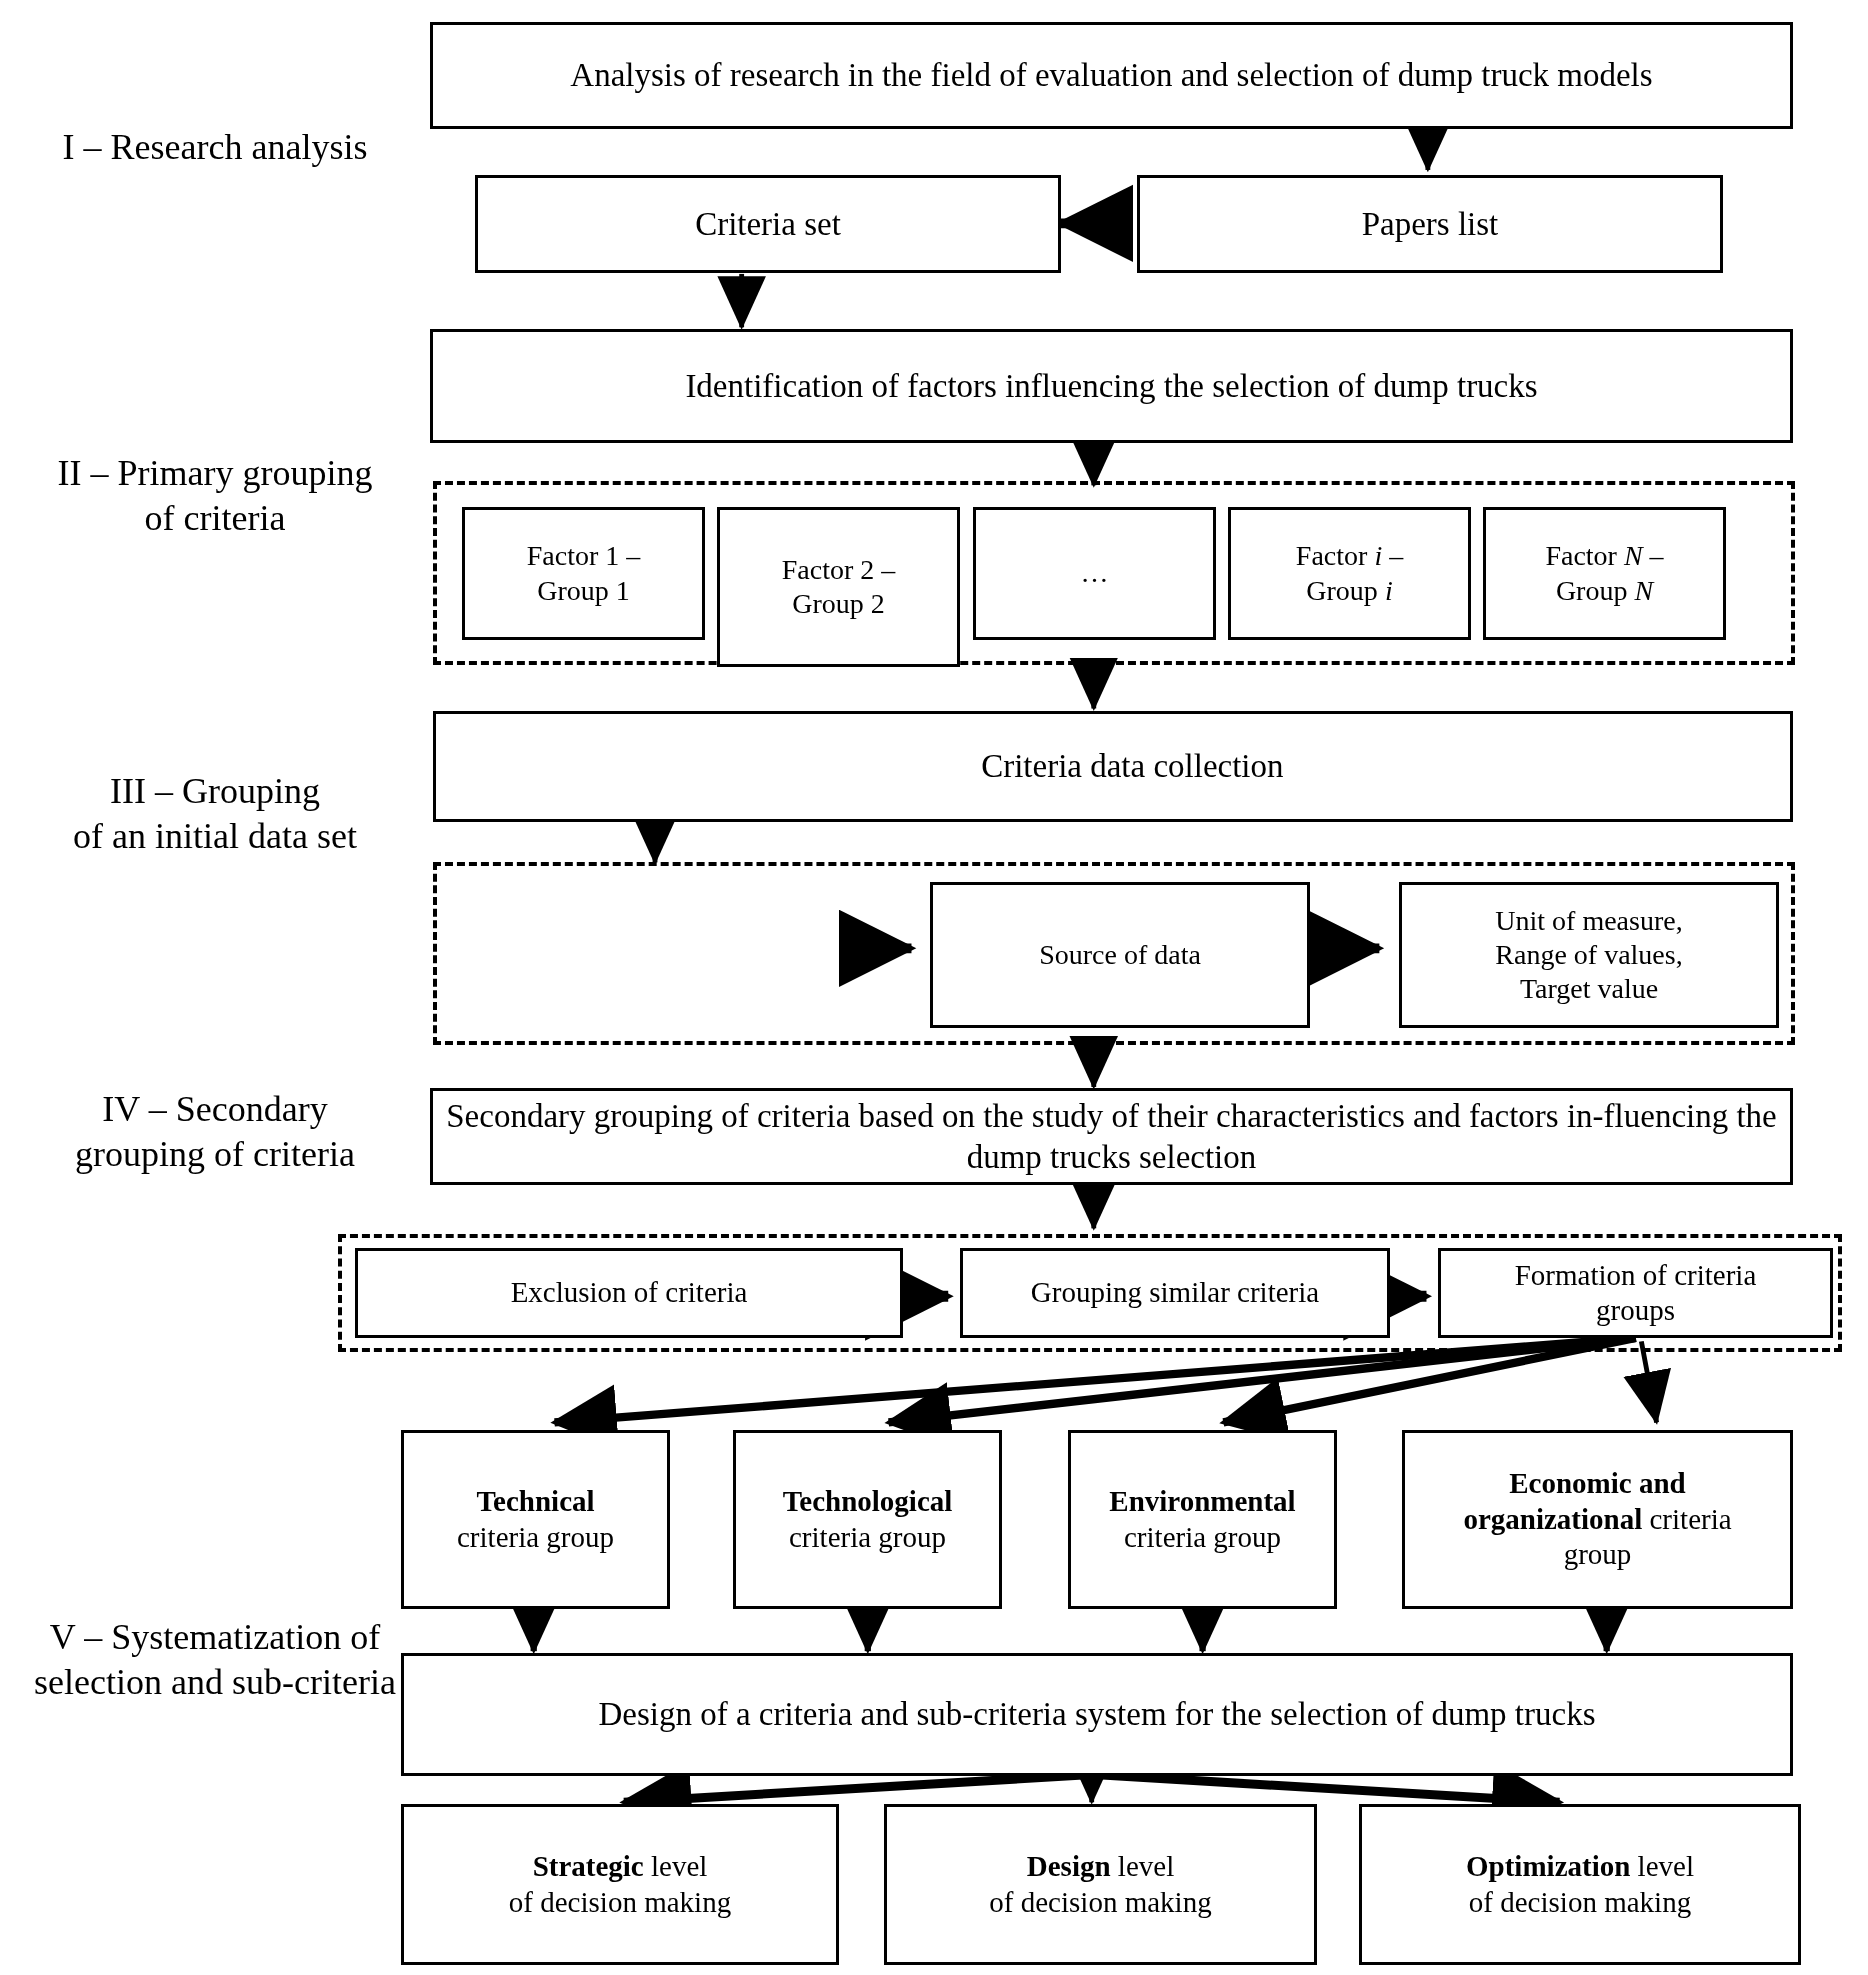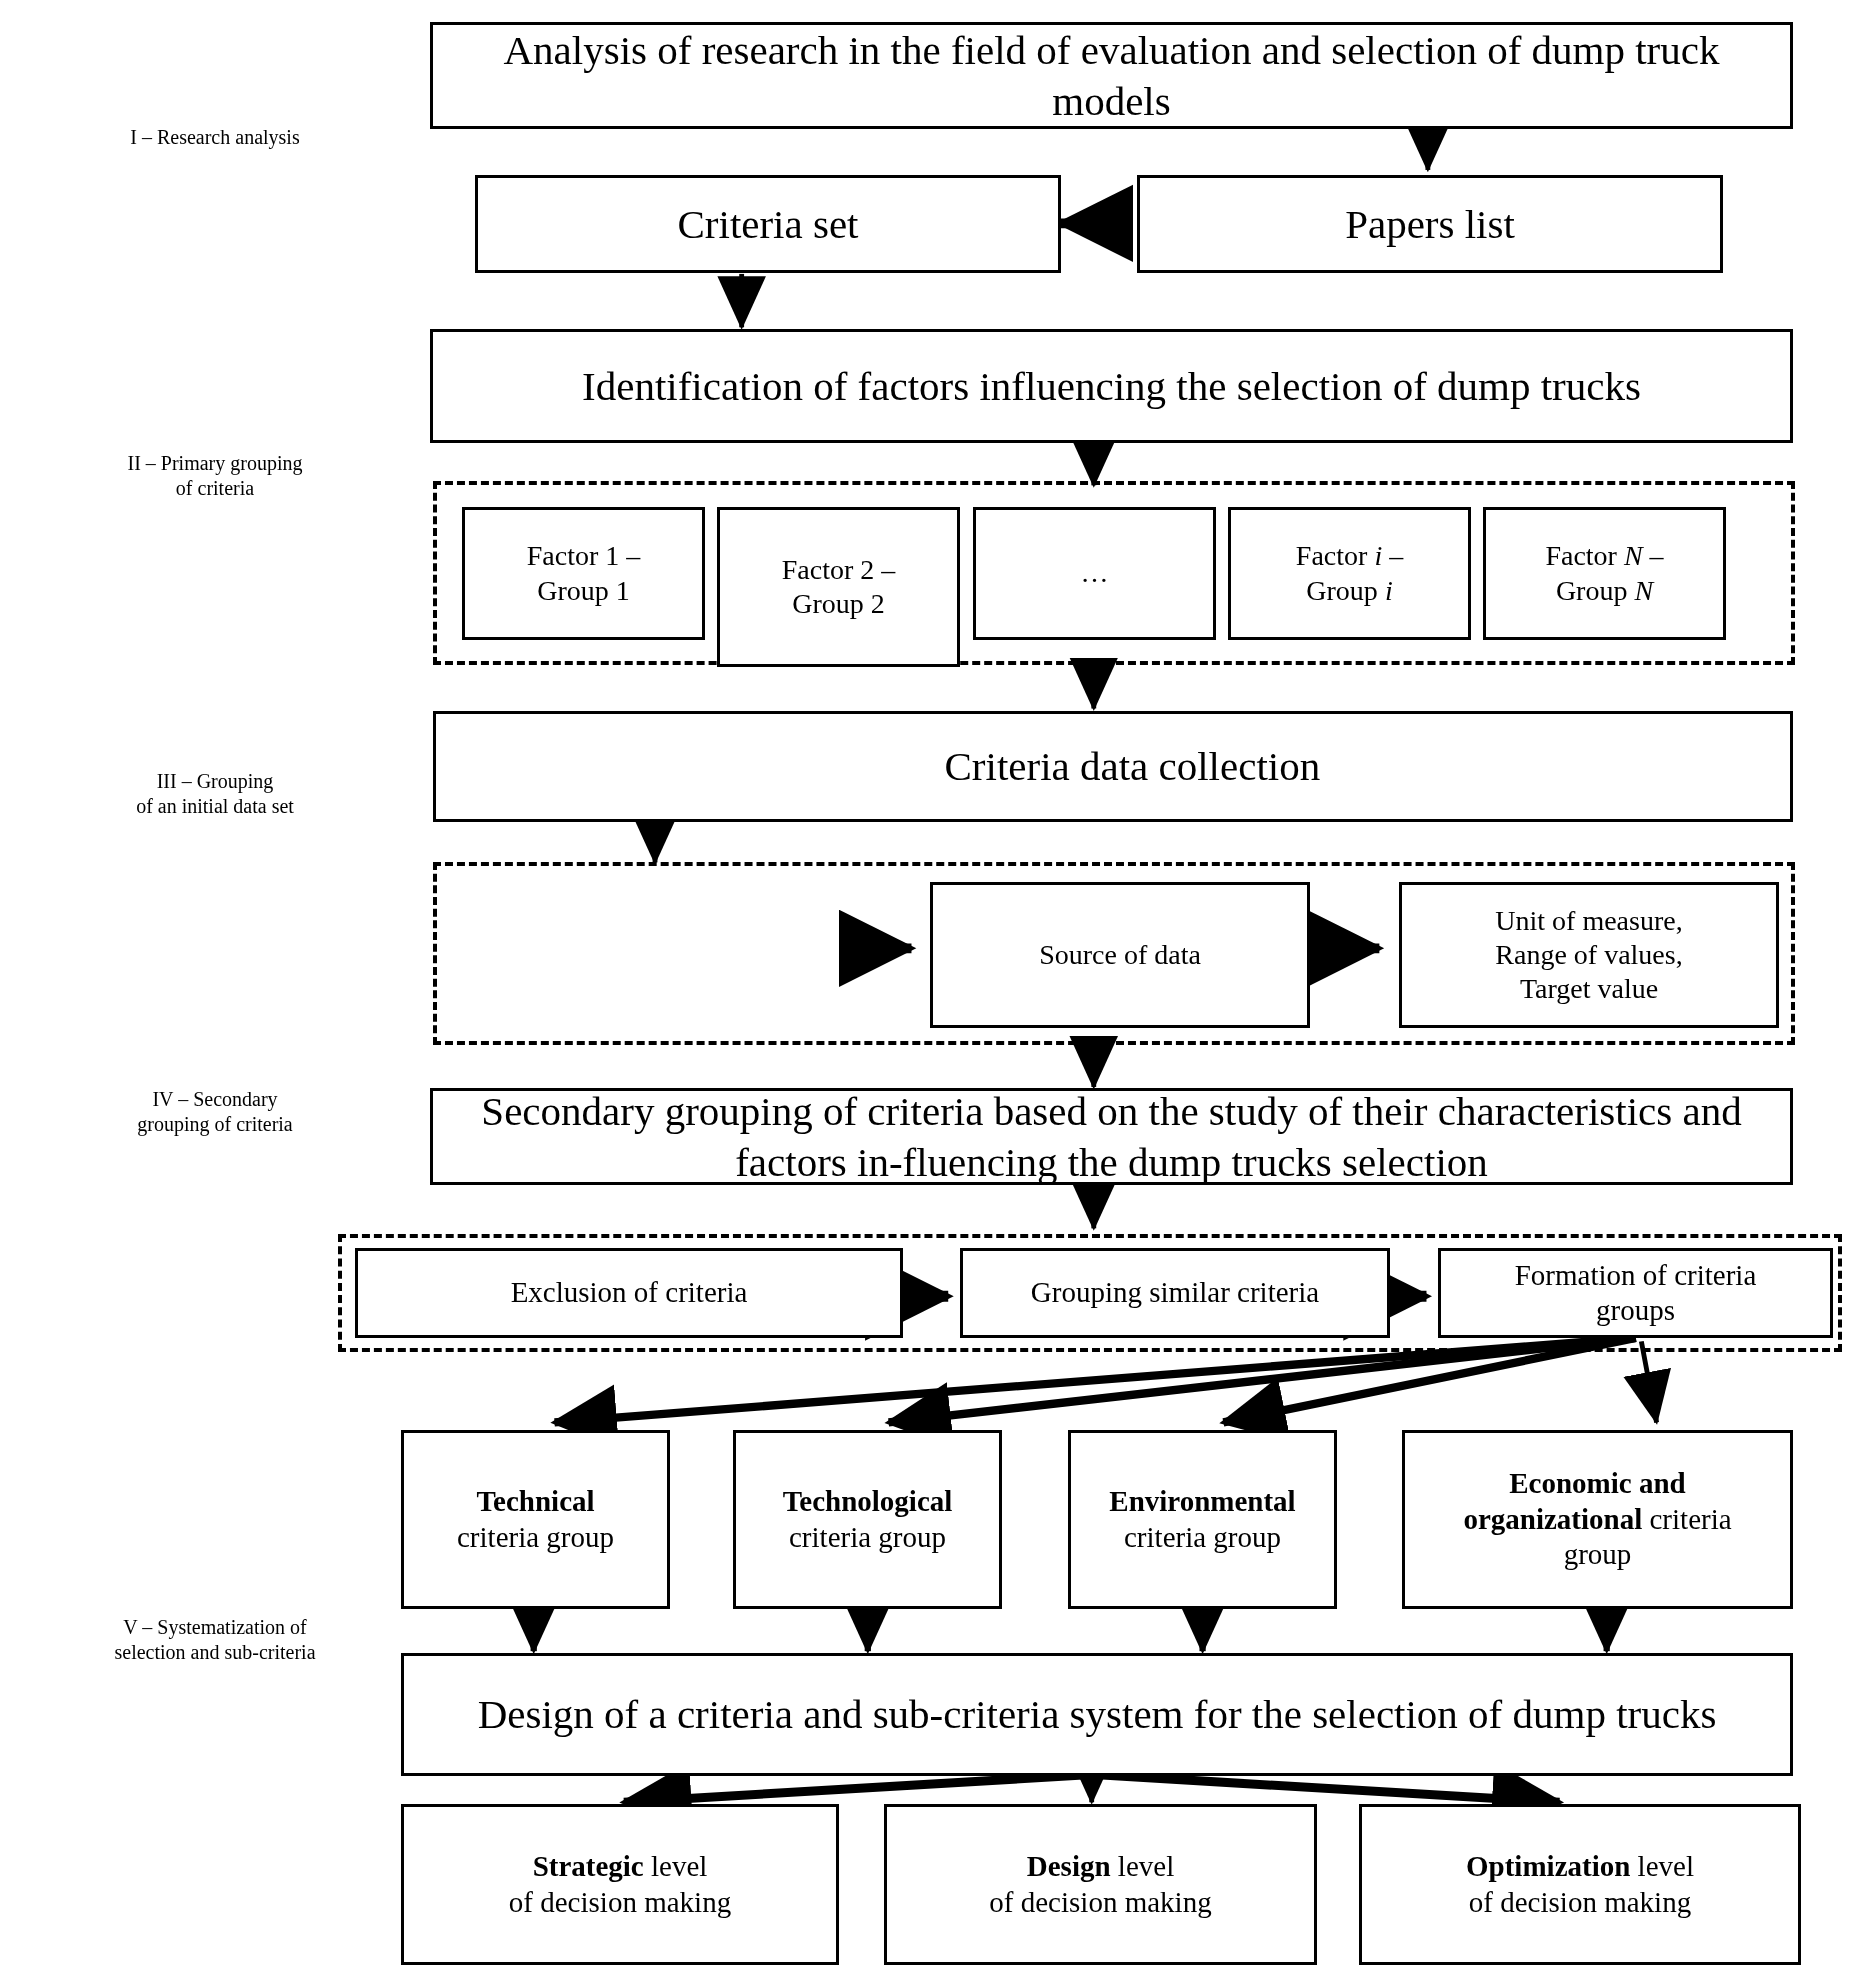--- a/index.html
+++ b/index.html
@@ -4,25 +4,25 @@
 <style>
   html,body{margin:0;padding:0;background:#fff;}
   body{font-family:"Liberation Serif","DejaVu Serif",serif;color:#000;}
   #canvas{position:relative;width:1868px;height:1975px;background:#fff;overflow:hidden;}
   #wires{position:absolute;left:0;top:0;width:1868px;height:1975px;pointer-events:none;}
 
   .node{position:absolute;box-sizing:border-box;border:3.5px solid #000;background:#fff;
         display:flex;align-items:center;justify-content:center;text-align:center;
         line-height:1.22;padding:4.2px 8.3px;}
   .node .txt{display:block;width:100%;}
-  .fs-big{font-size:41px;}
+  .fs-big{font-size:33px;}
   .fs-med{font-size:29px;}
   .fs-sm{font-size:28px;}
   .dashgroup{position:absolute;box-sizing:border-box;border:4.2px dashed #000;background:transparent;}
-  .stage{position:absolute;text-align:center;font-size:20px;line-height:1.25;color:#000;}
+  .stage{position:absolute;text-align:center;font-size:36px;line-height:1.25;color:#000;}
   b{font-weight:bold;}
   i{font-style:italic;}
 </style>
 </head>
 <body>
 
 <div id="canvas">
 
   <svg id="wires" viewBox="0 0 2695 2849">
     <defs>

